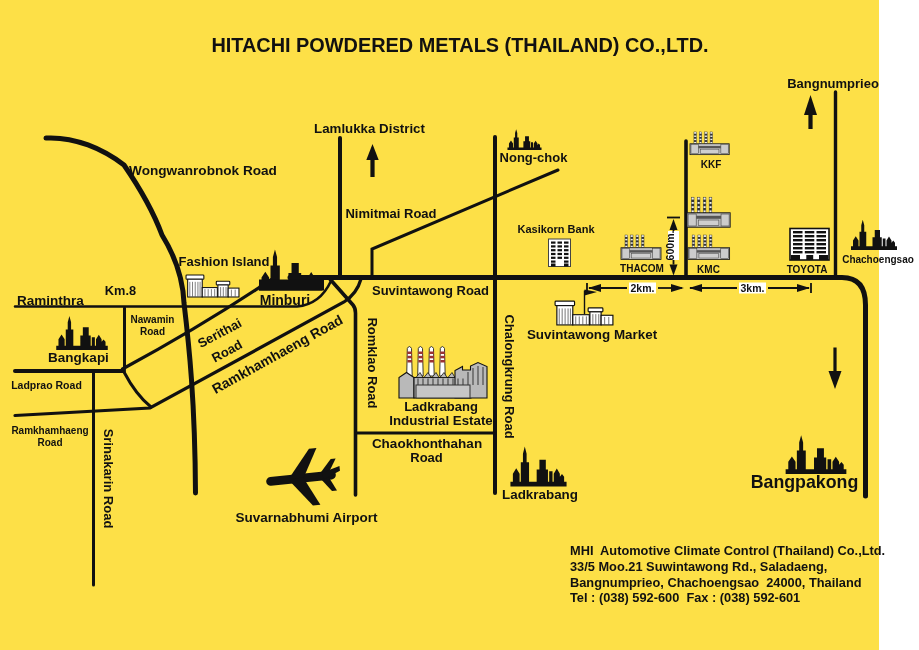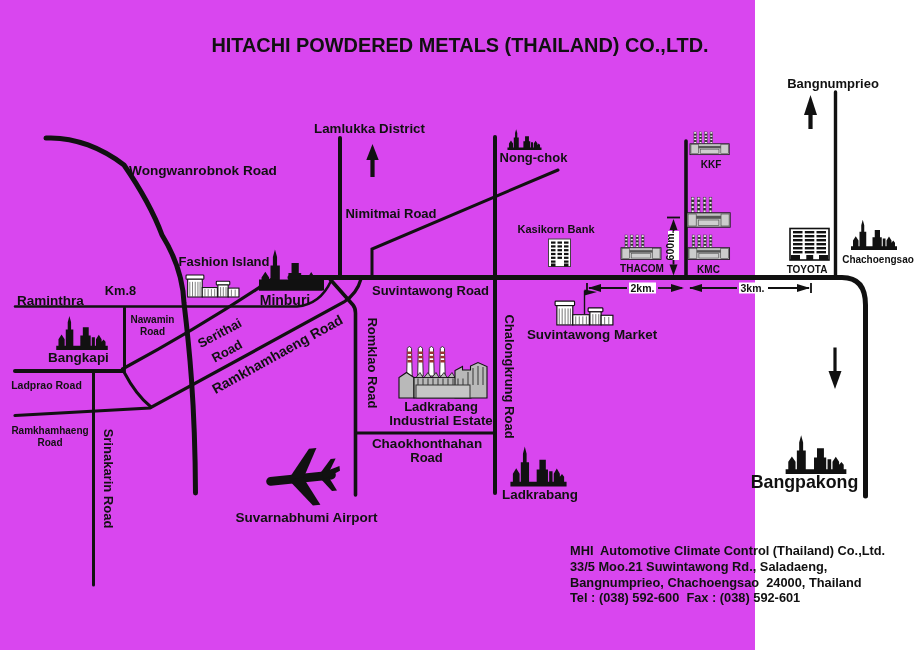--- a/index.html
+++ b/index.html
@@ -1,16 +1,16 @@
 <!DOCTYPE html>
 <html><head>
 <meta charset="utf-8">
 <style>
 html,body{margin:0;padding:0;background:#fff;}
-#map{position:relative;width:755px;height:650px;background:#d946ef;font-family:"Liberation Sans",sans-serif;}
+#map{position:relative;width:879px;height:650px;background:#fde047;font-family:"Liberation Sans",sans-serif;}
 svg text{font-family:"Liberation Sans",sans-serif;font-weight:bold;fill:#111;}
 </style>
 </head>
 <body>
 <div id="map">
 <svg width="919" height="650" viewBox="0 0 919 650">
 <defs>
 <path id="city" d="M4 70 V62 H8 V49 L13.5 40 L19 49 V62 H21 V30 H24.5 V16 L27.5 4 L30.5 16 V30 H34.5 V62 H47 V42 H51.5 V26 H62 V42 H65.5 V62 H67.5 V45 H73 V62 H75 V49 L80 40.5 L85 49 V54 L88.5 49.5 L92 54 V62 H96 V70 Z"></path>
 <g id="mall">
  <rect x="1" y="1" width="33" height="8" rx="1.5" fill="#fff" stroke="#111" stroke-width="2"></rect>

